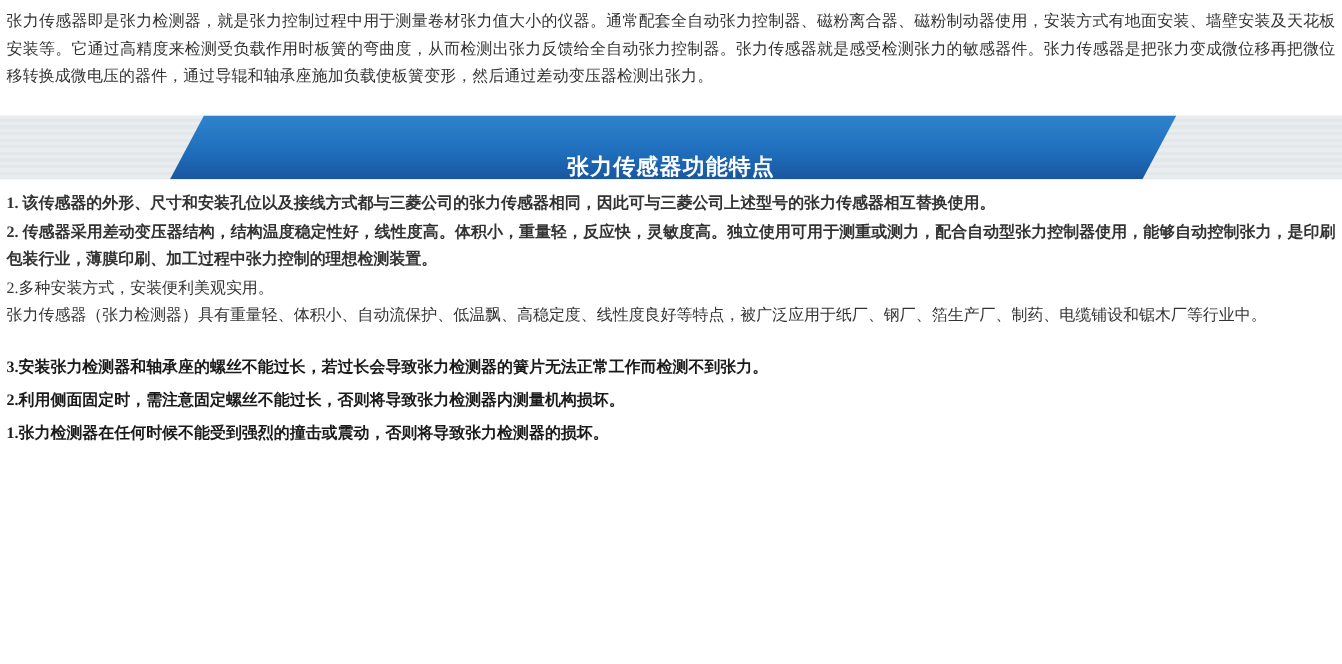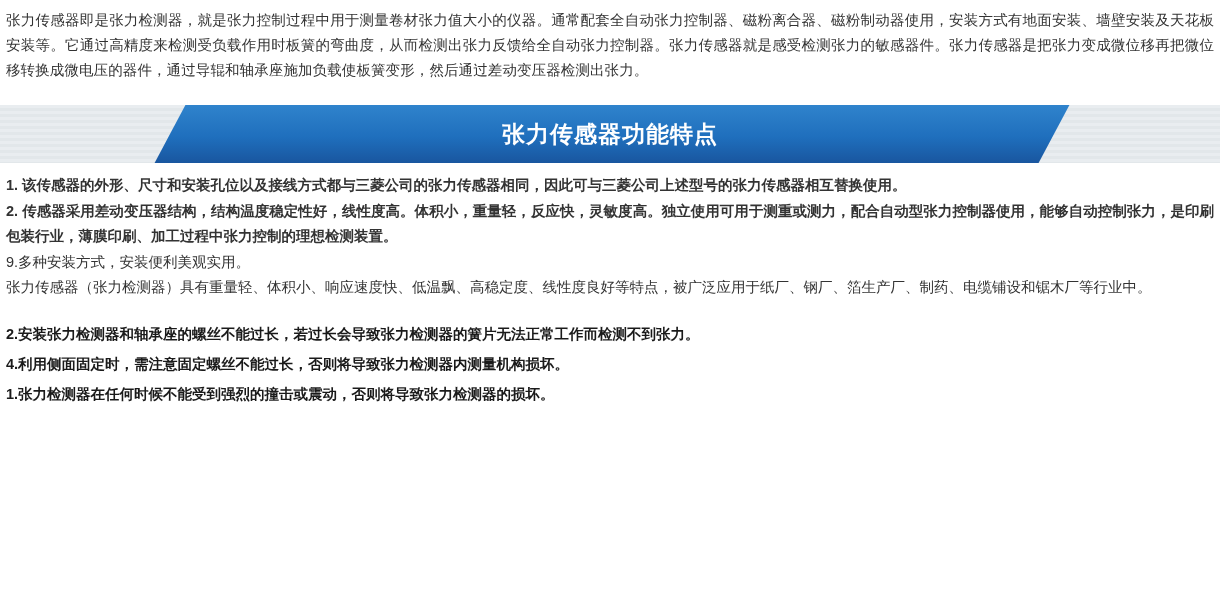--- a/index.html
+++ b/index.html
@@ -12,20 +12,21 @@
     height: 604px;
     font-family: "Liberation Sans", "DejaVu Sans", sans-serif;
     color: #333333;
     overflow: hidden;
   }
   .page {
     width: 1220px;
     height: 568px;
     position: relative;
     box-sizing: border-box;
+    font-family: Liberation Serif, serif;
   }
 
   
   .intro {
     padding: 8px 6px 0 6px;
     font-size: 14.5px;
     line-height: 25px;
     color: #333333;
     text-align: justify;
     letter-spacing: 0.1px;
@@ -56,26 +57,26 @@
     height: 58px;
     background: linear-gradient(to bottom, #2f83cc 0%, #1f6fbd 55%, #19569f 100%);
     transform: skewX(-28deg);
   }
   .banner .blue-shape.second {
     left: 150px;
     width: 920px;
   }
   .banner .title {
     position: absolute;
-    left: 0; right: 0; top: 0;
+    left: 0; right: 0; top: 18px;
     height: 58px;
     line-height: 58px;
     text-align: center;
     color: #ffffff;
-    font-size: 23px;
+    font-size: 20px;
     font-weight: bold;
     letter-spacing: 1px;
   }
 
   
   .content {
     padding: 10px 6px 0 6px;
     font-size: 14.5px;
     line-height: 25.5px;
     color: #333333;
@@ -111,24 +112,24 @@
 
   <div class="banner">
     <div class="stripe-bg"></div>
     <div class="blue-shape"></div>
     <div class="title">张力传感器功能特点</div>
   </div>
 
   <div class="content">
     <p class="bold-lead">1. 该传感器的外形、尺寸和安装孔位以及接线方式都与三菱公司的张力传感器相同，因此可与三菱公司上述型号的张力传感器相互替换使用。</p>
     <p class="bold-lead">2. 传感器采用差动变压器结构，结构温度稳定性好，线性度高。体积小，重量轻，反应快，灵敏度高。独立使用可用于测重或测力，配合自动型张力控制器使用，能够自动控制张力，是印刷包装行业，薄膜印刷、加工过程中张力控制的理想检测装置。</p>
-    <p>9.多种安装方式，安装便利美观实用。</p>
-    <p>张力传感器（张力检测器）具有重量轻、体积小、响应速度快、低温飘、高稳定度、线性度良好等特点，被广泛应用于纸厂、钢厂、箔生产厂、制药、电缆铺设和锯木厂等行业中。</p>
+    <p>2.多种安装方式，安装便利美观实用。</p>
+    <p>张力传感器（张力检测器）具有重量轻、体积小、自动流保护、低温飘、高稳定度、线性度良好等特点，被广泛应用于纸厂、钢厂、箔生产厂、制药、电缆铺设和锯木厂等行业中。</p>
   </div>
 
 
   <div class="notes">
-    <p>2.安装张力检测器和轴承座的螺丝不能过长，若过长会导致张力检测器的簧片无法正常工作而检测不到张力。</p>
-    <p>4.利用侧面固定时，需注意固定螺丝不能过长，否则将导致张力检测器内测量机构损坏。</p>
+    <p>3.安装张力检测器和轴承座的螺丝不能过长，若过长会导致张力检测器的簧片无法正常工作而检测不到张力。</p>
+    <p>2.利用侧面固定时，需注意固定螺丝不能过长，否则将导致张力检测器内测量机构损坏。</p>
     <p>1.张力检测器在任何时候不能受到强烈的撞击或震动，否则将导致张力检测器的损坏。</p>
   </div>
 
 </div>
 
 </body></html>

